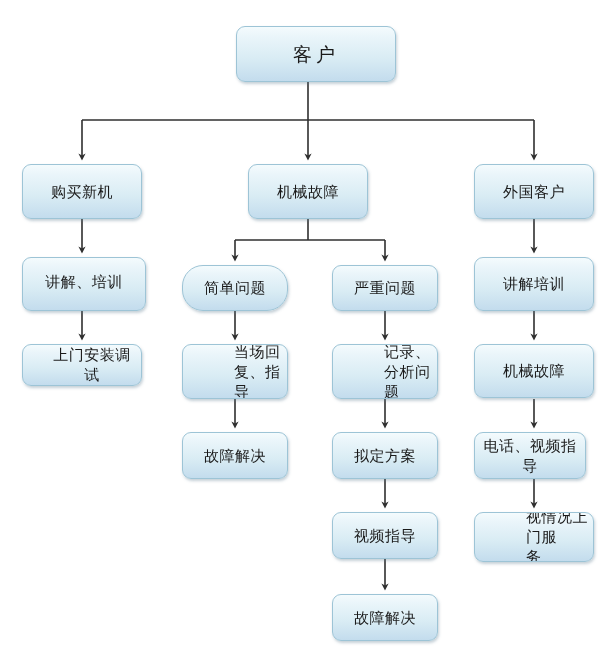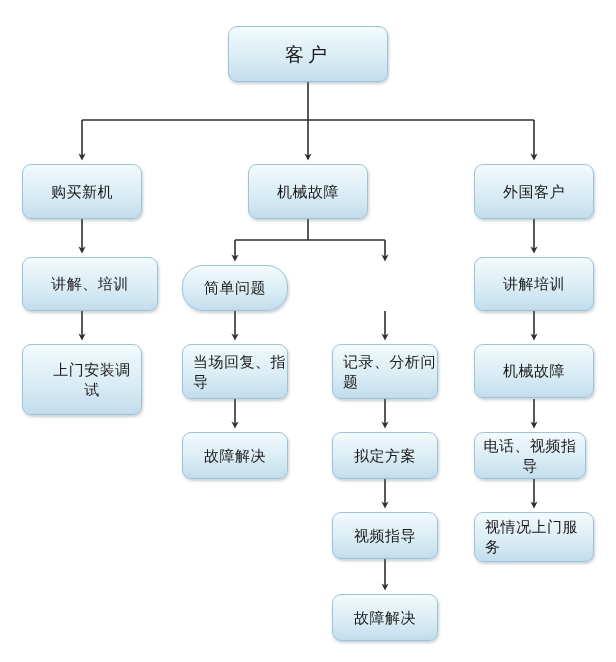--- a/index.html
+++ b/index.html
@@ -47,20 +47,21 @@
     width: 100%;
     white-space: pre-line;
   }
   .node.center .node-label {
     text-align: center;
     padding: 0 4px;
   }
   .node.leftish .node-label {
     text-align: left;
     padding-left: 10px;
+    margin-left: 41px;
   }
   .node.root {
     font-size: 19px;
     letter-spacing: 4px;
   }
 </style>
 </head>
 <body>
 
 <div id="chart-root">
@@ -95,52 +96,55 @@
       <path d="M385,479 L385,505" marker-end="url(#arrowhead)"></path>
       <path d="M385,559 L385,587" marker-end="url(#arrowhead)"></path>
 
       <path d="M534,219 L534,250" marker-end="url(#arrowhead)"></path>
       <path d="M534,311 L534,337" marker-end="url(#arrowhead)"></path>
       <path d="M534,399 L534,425" marker-end="url(#arrowhead)"></path>
       <path d="M534,479 L534,505" marker-end="url(#arrowhead)"></path>
     </g>
   </svg>
 
-  <div class="node root center" style="left:228px; top:26px; width:160px; height:56px;">
+  <div class="node root center" style="left:236px; top:26px; width:160px; height:56px;">
     <span class="node-label">客户</span>
   </div>
 
   <div class="node center" style="left:22px; top:164px; width:120px; height:55px;">
     <span class="node-label">购买新机</span>
   </div>
   <div class="node center" style="left:248px; top:164px; width:120px; height:55px;">
     <span class="node-label">机械故障</span>
   </div>
   <div class="node center" style="left:474px; top:164px; width:120px; height:55px;">
     <span class="node-label">外国客户</span>
   </div>
 
-  <div class="node center" style="left:22px; top:257px; width:136px; height:54px;">
+  <div class="node center" style="left:22px; top:257px; width:124px; height:54px;font-family:Liberation Mono, monospace;">
     <span class="node-label">讲解、培训</span>
   </div>
-  <div class="node center" style="left:22px; top:344px; width:120px; height:71px;padding-left:20px;">
+  <div class="node center" style="left:22px; top:344px; width:120px; height:42px;padding-left:20px;">
     <span class="node-label">上门安装调试</span>
   </div>
 
   <div class="node center" style="left:182px; top:265px; width:106px; height:46px;border-radius:21px;">
     <span class="node-label">简单问题</span>
   </div>
   <div class="node leftish" style="left:182px; top:344px; width:106px; height:55px;">
     <span class="node-label">当场回复、指
 导</span>
   </div>
   <div class="node center" style="left:182px; top:432px; width:106px; height:47px;">
     <span class="node-label">故障解决</span>
   </div>
 
+  <div class="node center" style="left:332px; top:265px; width:106px; height:46px;">
+    <span class="node-label">严重问题</span>
+  </div>
   <div class="node leftish" style="left:332px; top:344px; width:106px; height:55px;">
     <span class="node-label">记录、分析问
 题</span>
   </div>
   <div class="node center" style="left:332px; top:432px; width:106px; height:47px;border-radius:9px;">
     <span class="node-label">拟定方案</span>
   </div>
   <div class="node center" style="left:332px; top:512px; width:106px; height:47px;">
     <span class="node-label">视频指导</span>
   </div>

